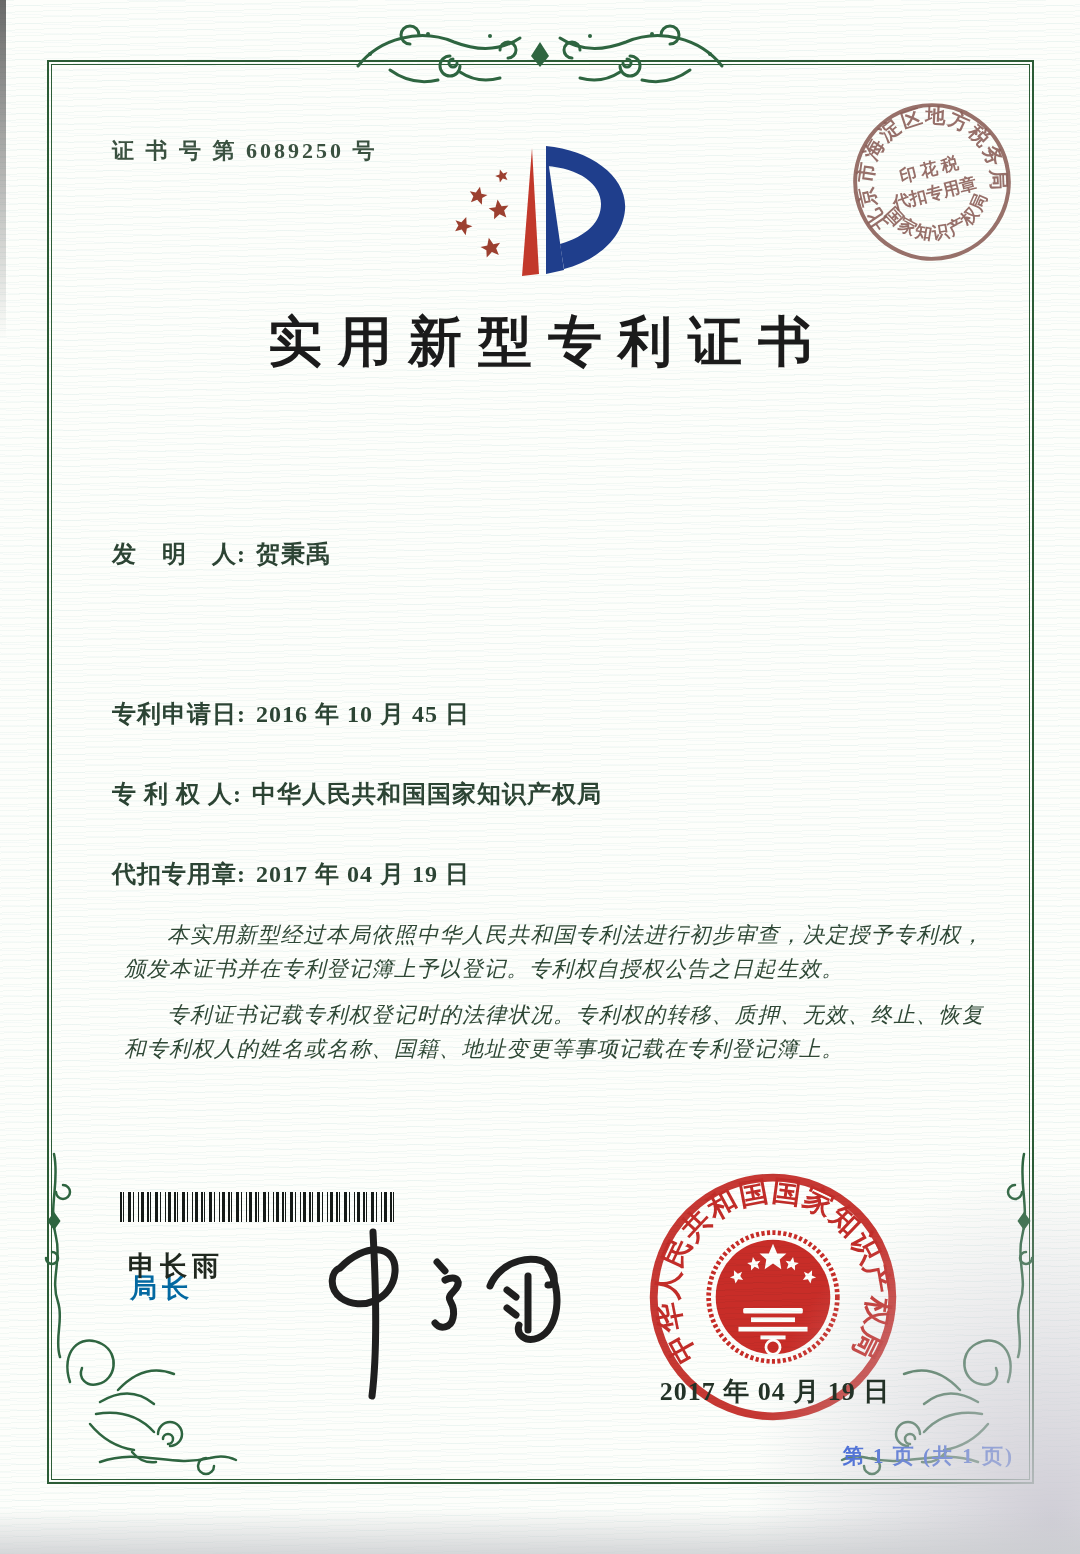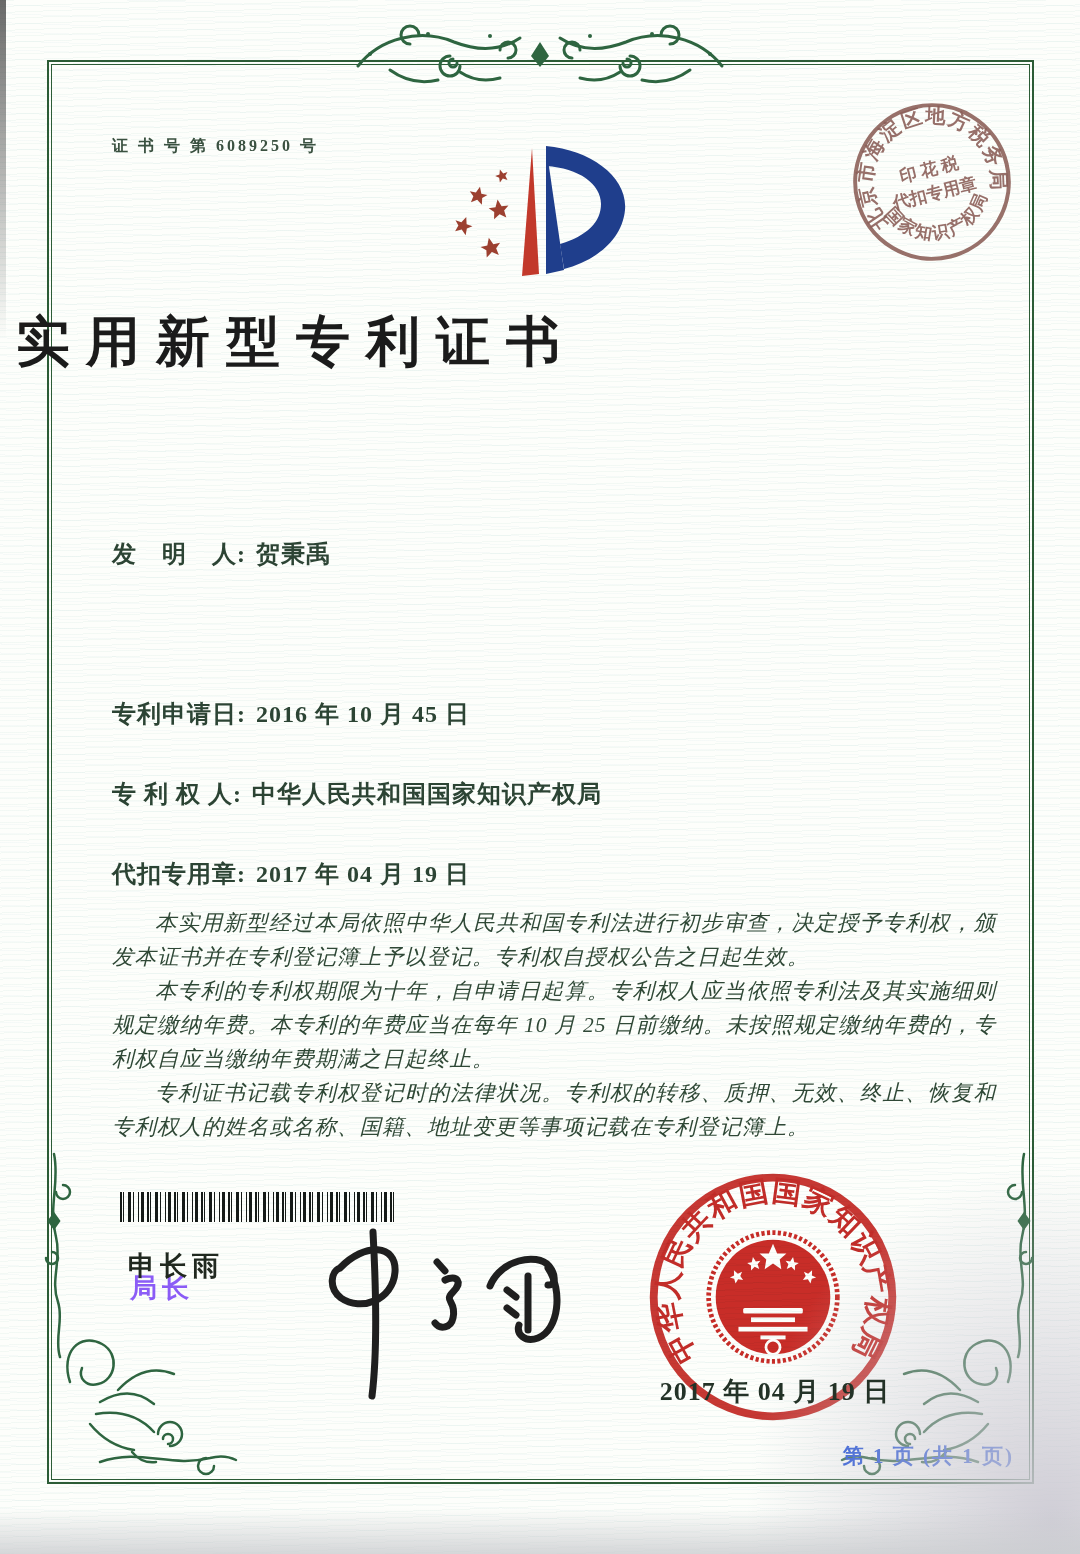--- a/index.html
+++ b/index.html
@@ -19,51 +19,51 @@
     background:linear-gradient(#2a2a2a,rgba(42,42,42,0));opacity:.7;}
   .glare{position:absolute;right:0;bottom:0;width:360px;height:420px;pointer-events:none;
     background:radial-gradient(ellipse at 92% 92%, rgba(205,203,212,0.95), rgba(205,203,212,0) 65%);}
   .bottom-shade{position:absolute;left:0;bottom:0;width:100%;height:46px;pointer-events:none;
     background:linear-gradient(rgba(210,212,214,0), rgba(203,205,208,0.8));}
 
   .frame{position:absolute;left:47px;top:60px;width:983px;height:1420px;
     border:2px solid #2c5c36;}
   .frame::before{content:"";position:absolute;inset:2px;border:1px solid #2c5c36;}
 
-  .cert-no{position:absolute;left:112px;top:136px;font-size:16px;color:#3a5140;
+  .cert-no{position:absolute;left:112px;top:136px;font-size:22px;color:#3a5140;
     letter-spacing:3px;font-weight:bold;}
 
   .logo{position:absolute;left:440px;top:136px;width:210px;height:160px;}
 
   .tax-stamp{position:absolute;left:836px;top:86px;width:192px;height:192px;
     transform:rotate(-14deg);opacity:.88;}
 
-  .title{position:absolute;left:0;top:306px;width:100%;
+  .title{position:absolute;left:0;top:306px;width:100%;text-align:center;
     font-size:54px;font-weight:bold;color:#1b1b1b;letter-spacing:16px;text-indent:16px;}
 
   .row{position:absolute;left:112px;font-size:24px;color:#2c4434;letter-spacing:1px;
     font-weight:bold;white-space:nowrap;}
   .row .val{margin-left:10px;font-weight:bold;}
   #r0{top:455px;} #r1{top:538px;} #r2{top:618px;} #r3{top:698px;} #r4{top:778px;} #r5{top:858px;}
 
   .body-text{position:absolute;left:112px;top:906px;width:884px;
     font-size:21.5px;line-height:34px;color:#2f4836;font-style:italic;letter-spacing:1px;}
-  .body-text p{margin:0;text-indent:2em;text-align:justify;}
+  .body-text p{margin:12px;text-indent:2em;text-align:justify;}
 
   .barcode{position:absolute;left:120px;top:1192px;width:278px;height:30px;
     background:repeating-linear-gradient(90deg,
       #151a17 0 2px, transparent 2px 3px,
       #151a17 3px 4px, transparent 4px 8px,
       #151a17 8px 11px, transparent 11px 13px,
       #151a17 13px 14px, transparent 14px 18px,
       #151a17 18px 19px, transparent 19px 21px,
       #151a17 21px 24px, transparent 24px 27px);}
 
   .issuer-title{position:absolute;left:130px;top:1270px;font-size:27px;font-weight:bold;
-    color:#8b5cf6;letter-spacing:5px;font-family:Liberation Sans, sans-serif;}
+    color:#0369a1;letter-spacing:5px;font-family:Liberation Sans, sans-serif;}
   .issuer-name{position:absolute;left:128px;top:1248px;font-size:27px;font-weight:bold;
     color:#20281f;letter-spacing:5px;font-family:"Liberation Sans","DejaVu Sans",sans-serif;}
 
   .signature{position:absolute;left:285px;top:1228px;width:310px;height:175px;}
 
   .seal{position:absolute;left:638px;top:1162px;width:270px;height:270px;
     mix-blend-mode:multiply;opacity:.96;}
   .seal-date{position:absolute;left:655px;top:1374px;width:240px;text-align:center;
     font-size:26px;font-weight:bold;color:#233227;letter-spacing:1px;z-index:6;white-space:nowrap;}
 
@@ -180,21 +180,20 @@
   </div>
   <div class="row" id="r4">
     <span>专 利 权 人:</span><span class="val">中华人民共和国国家知识产权局</span>
   </div>
   <div class="row" id="r5">
     <span>代扣专用章:</span><span class="val">2017 年 04 月 19 日</span>
   </div>
 
   <div class="body-text">
     <p>本实用新型经过本局依照中华人民共和国专利法进行初步审查，决定授予专利权，颁发本证书并在专利登记簿上予以登记。专利权自授权公告之日起生效。</p>
-    <p>本专利的专利权期限为十年，自申请日起算。专利权人应当依照专利法及其实施细则规定缴纳年费。本专利的年费应当在每年 10 月 25 日前缴纳。未按照规定缴纳年费的，专利权自应当缴纳年费期满之日起终止。</p>
     <p>专利证书记载专利权登记时的法律状况。专利权的转移、质押、无效、终止、恢复和专利权人的姓名或名称、国籍、地址变更等事项记载在专利登记簿上。</p>
   </div>
 
   <div class="barcode"></div>
 
   <div class="issuer-title">局长</div>
   <div class="issuer-name">申长雨</div>
 
   <svg class="signature" viewBox="0 0 310 175">
     <g fill="none" stroke="#1f1f1f" stroke-width="7" stroke-linecap="round">

